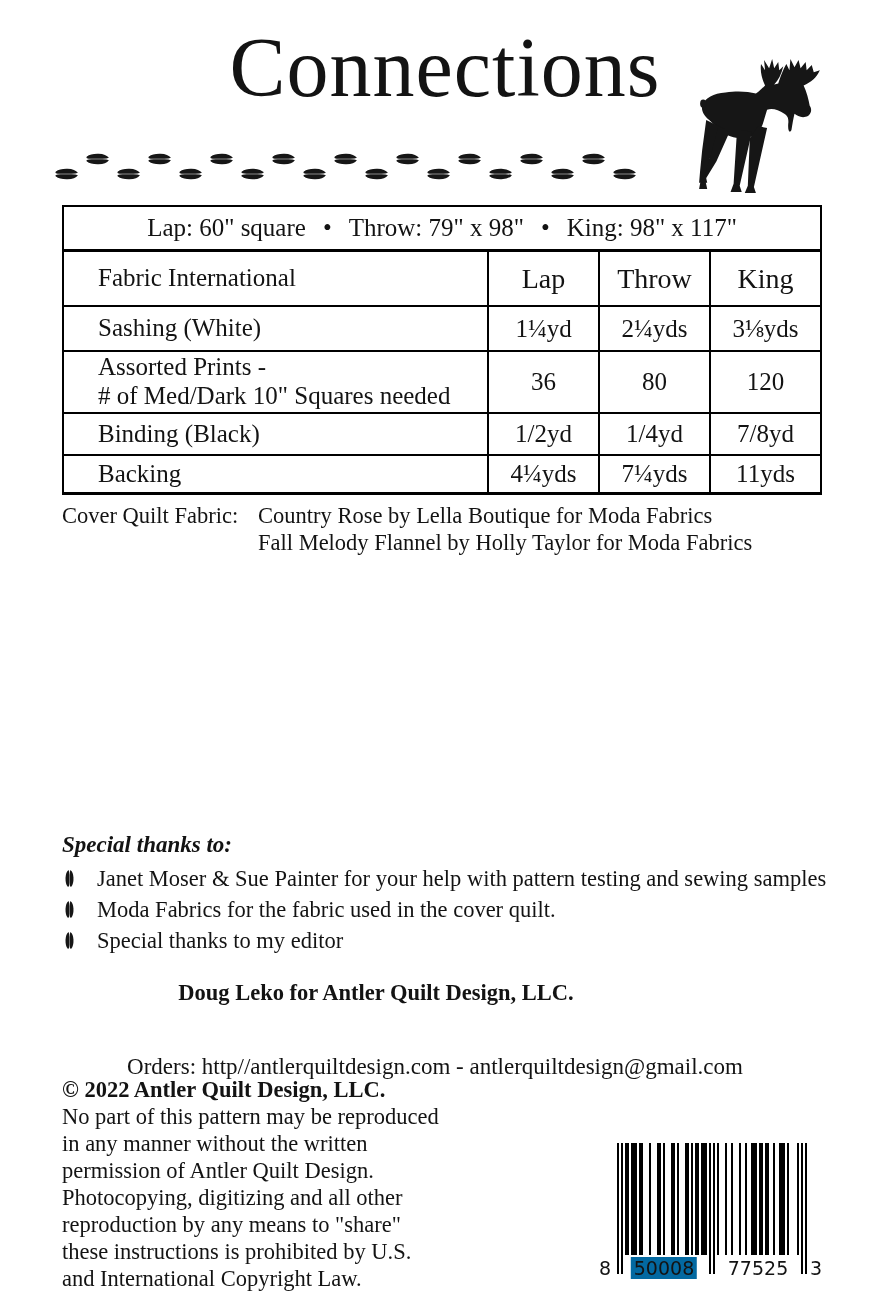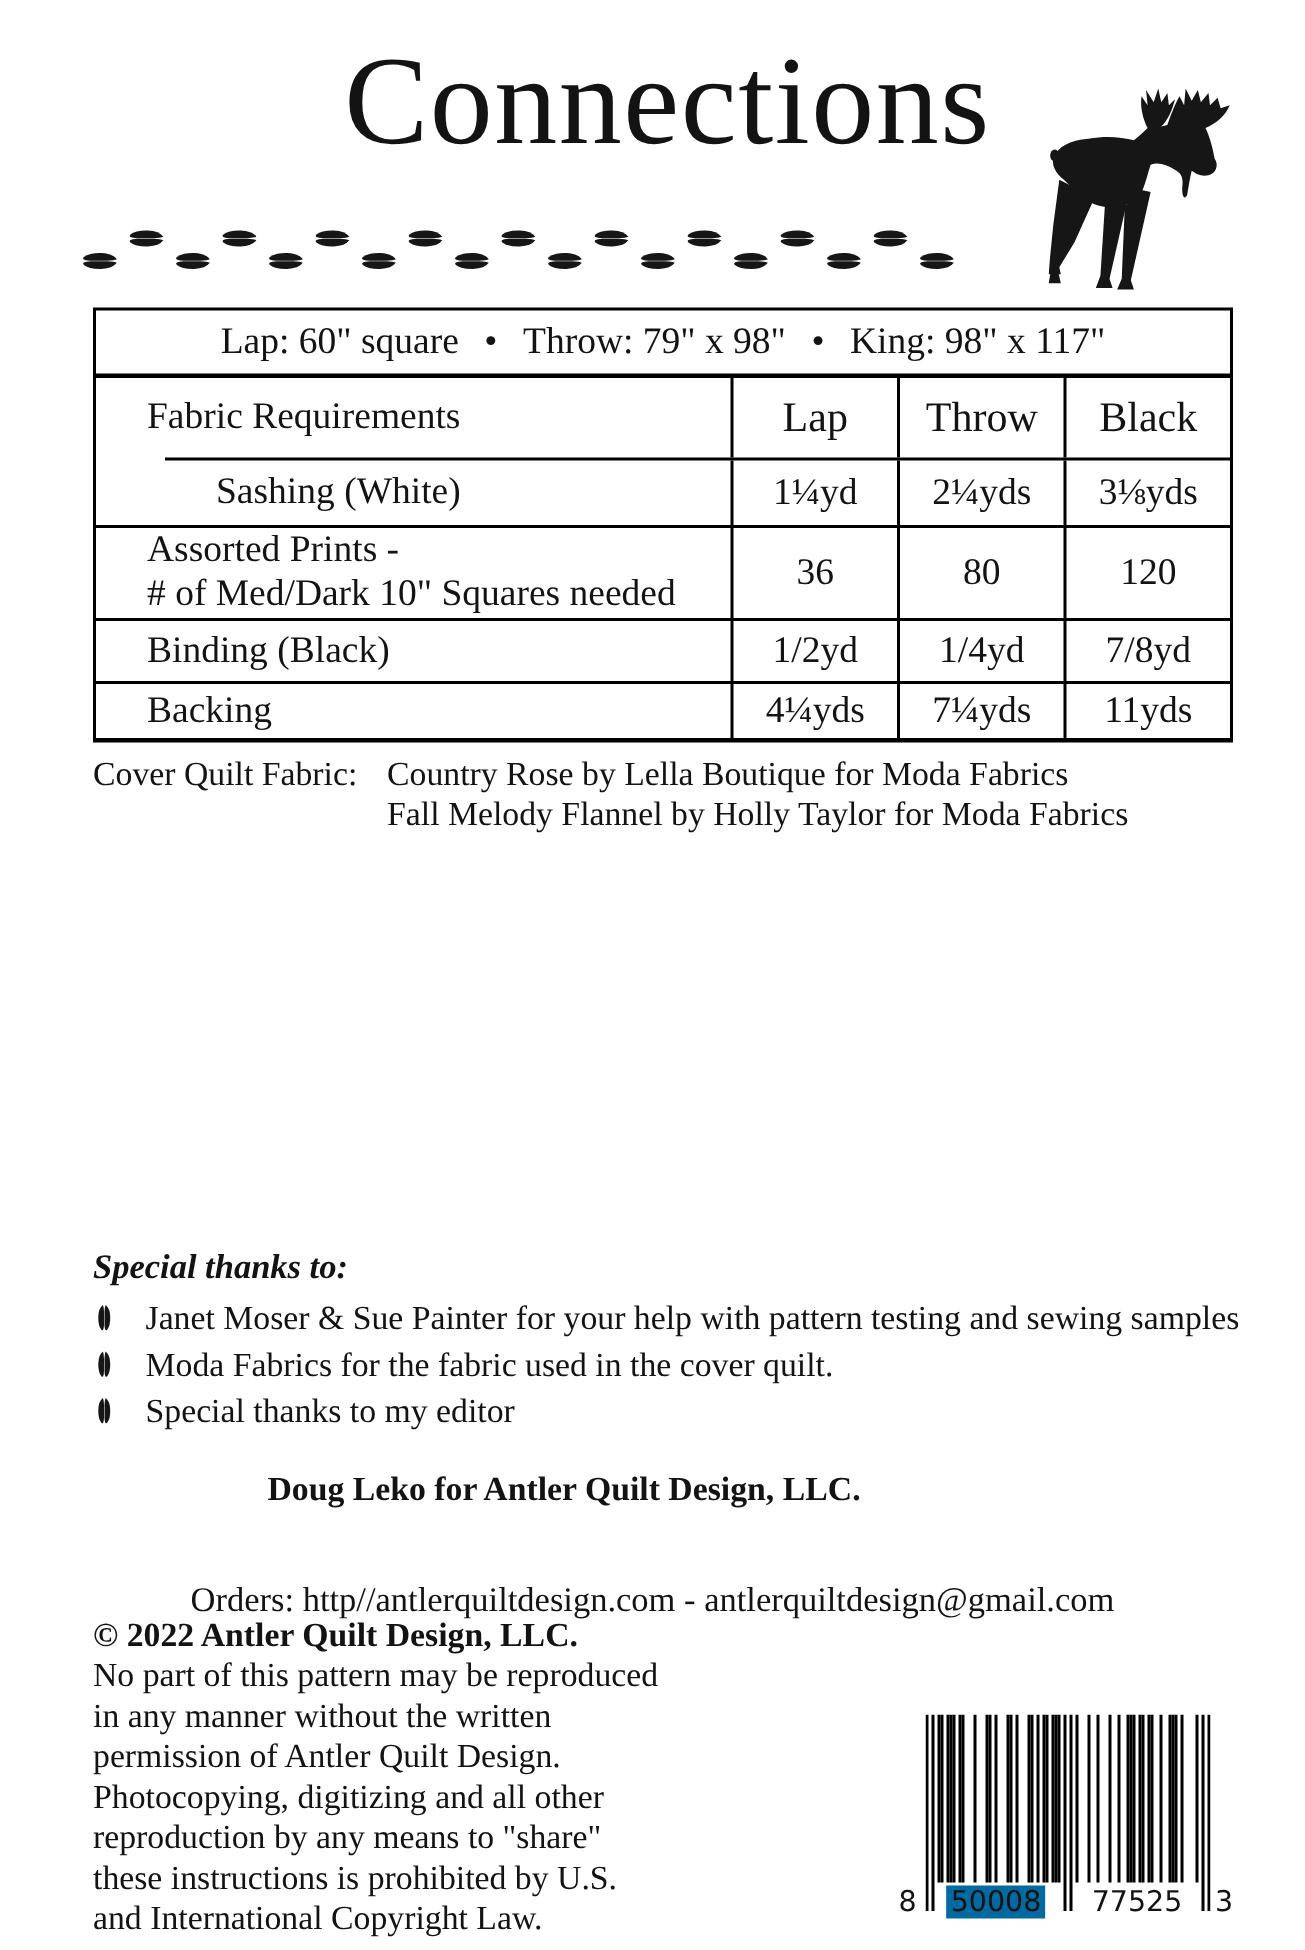--- a/index.html
+++ b/index.html
@@ -34,21 +34,21 @@
   .sizes-row{height:42px;justify-content:center;font-size:25px;gap:17px;}
   .header-row{height:53px;border-top-width:3px !important;}
   .title-cell{font-size:35px;padding-left:8px;}
   .label-cell{flex:1;padding-left:34px;font-size:25px;line-height:1.15;}
   .val-cell{
     width:109px;flex:0 0 auto;align-self:stretch;
     display:flex;align-items:center;justify-content:center;
     border-left:2px solid #000;font-size:25px;
   }
   .col-head{font-size:28px;}
-  .r-sashing{height:43px;margin-left:46px;}
+  .r-sashing{height:43px;}
   .r-assorted{height:60px;}
   .r-binding{height:40px;}
   .r-backing{height:36px;}
   
   .cover{position:absolute;left:62px;top:502px;display:flex;font-size:22.5px;line-height:27px;}
   .cover .lab{width:196px;flex:0 0 auto;}
   
   .thanks{position:absolute;left:62px;top:832px;width:790px;}
   .thanks-head{font-size:23px;font-weight:bold;font-style:italic;margin-bottom:9px;}
   .thanks-item{display:flex;align-items:flex-start;margin-bottom:7px;font-size:22.5px;line-height:24px;}
@@ -172,24 +172,24 @@
 
   <div class="ftable">
     <div class="ft-row sizes-row">
       <span>Lap: 60" square</span>
       <span>•</span>
       <span>Throw: 79" x 98"</span>
       <span>•</span>
       <span>King: 98" x 117"</span>
     </div>
     <div class="ft-row header-row">
-      <div class="label-cell title-cell">Fabric Requirements</div>
+      <div class="label-cell title-cell">Fabric International</div>
       <div class="val-cell col-head">Lap</div>
       <div class="val-cell col-head">Throw</div>
-      <div class="val-cell col-head">Black</div>
+      <div class="val-cell col-head">King</div>
     </div>
     <div class="ft-row r-sashing">
       <div class="label-cell">Sashing (White)</div>
       <div class="val-cell">1¼yd</div>
       <div class="val-cell">2¼yds</div>
       <div class="val-cell">3⅛yds</div>
     </div>
     <div class="ft-row r-assorted">
       <div class="label-cell">
         <span style="display:block">Assorted Prints -</span>

